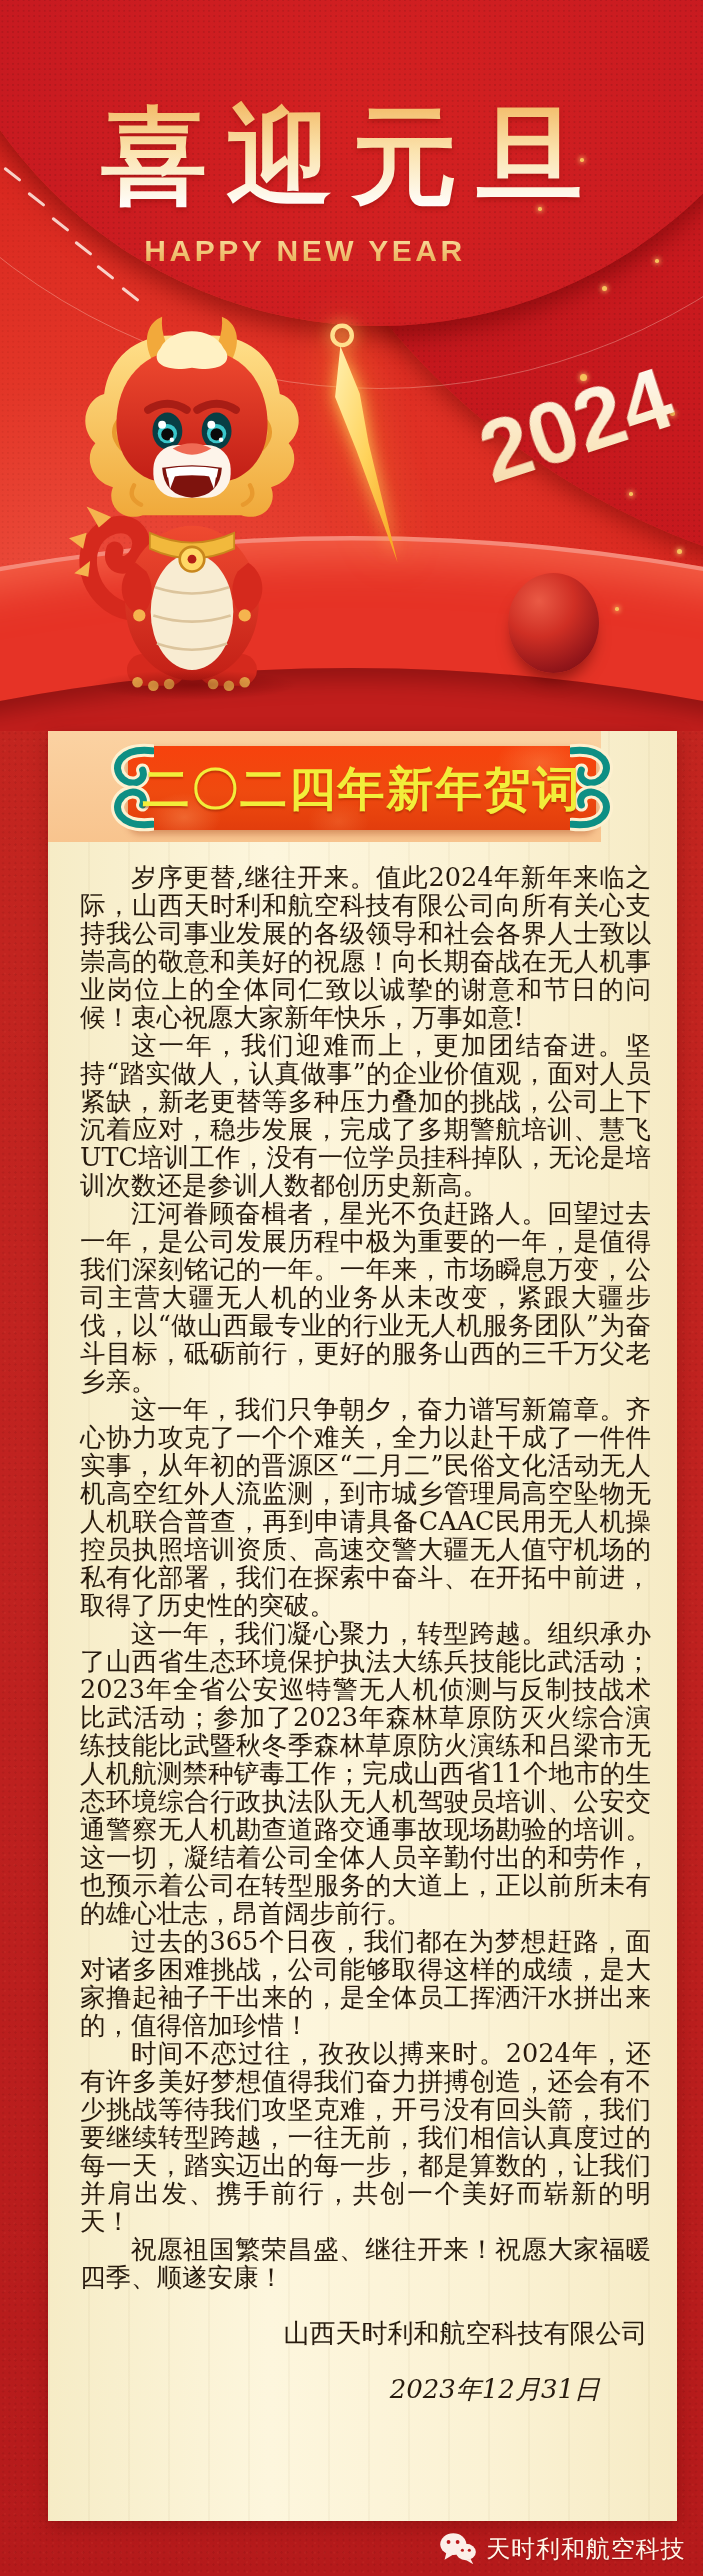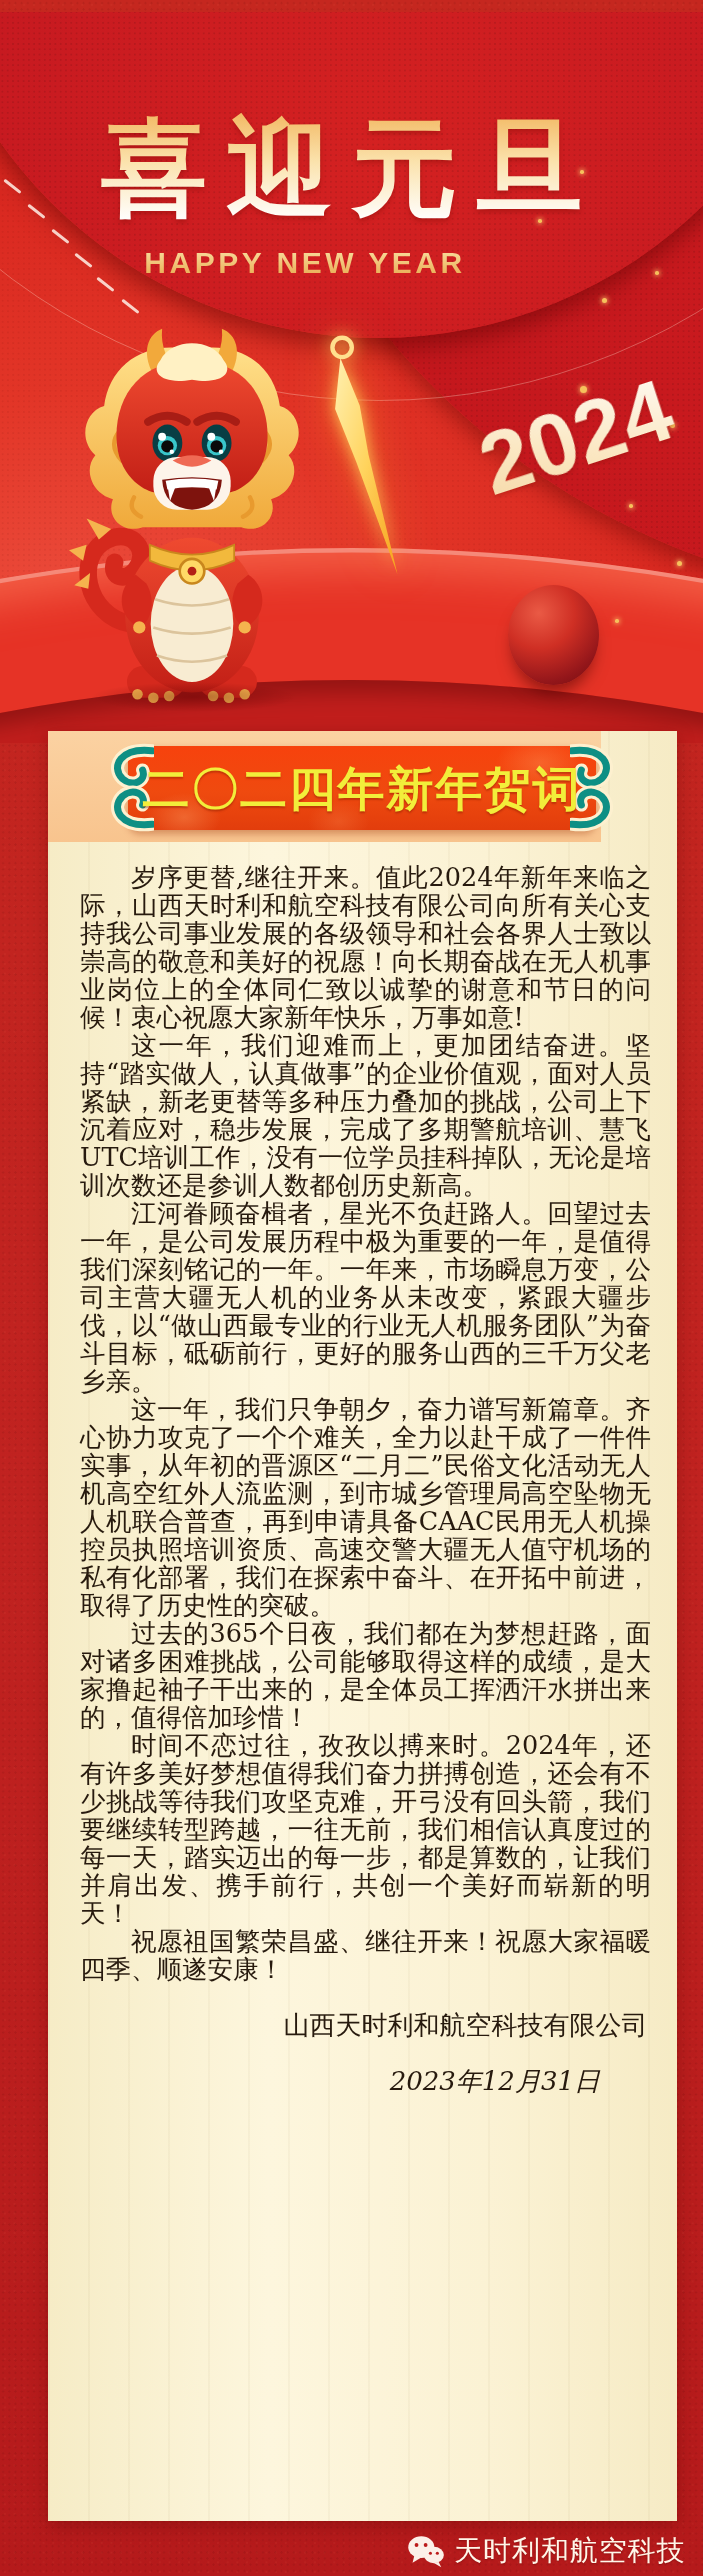--- a/index.html
+++ b/index.html
@@ -8,21 +8,21 @@
       radial-gradient(rgba(60,0,0,.10) 0.9px, transparent 1.2px),
       radial-gradient(rgba(255,130,95,.07) 0.9px, transparent 1.2px),
       linear-gradient(180deg,#c5271f 0%,#c02220 60%,#b51a1b 100%);
     background-size:6.2px 6.2px,9.7px 9.7px,100% 100%;
     font-family:"Liberation Sans","DejaVu Sans",sans-serif;}
   
   .top-art{position:absolute;left:0;top:0;width:703px;height:731px;overflow:hidden;
     background:
       radial-gradient(rgba(80,0,0,.08) 0.9px, transparent 1.1px),
       radial-gradient(130% 95% at 12% 88%, #ee5140 0%, #e23527 38%, #d8261f 72%, #d0211d 100%);
-    background-size:5.3px 5.3px,100% 100%;margin-top:12px;}
+    background-size:5.3px 5.3px,100% 100%;}
   .circ{position:absolute;border-radius:50%;}
   .circle-right{left:220px;top:-870px;width:1459px;height:1459px;
     background:
       radial-gradient(rgba(0,0,0,.10) 0.9px, transparent 1.1px),
       radial-gradient(circle at 45% 80%, #cc1b1f 0%, #bd141b 60%, #b31019 100%);
     background-size:5.3px 5.3px,100% 100%;
     box-shadow:0 8.8px 23px rgba(90,0,0,.45);}
   .circle-main{left:-85px;top:-601px;width:927px;height:927px;
     background:
       radial-gradient(rgba(0,0,0,.10) 0.9px, transparent 1.1px),
@@ -85,21 +85,21 @@
   .scroll.left{left:-23px;}
   .scroll.right{right:-23px;transform:scaleX(-1);}
   .card-body{position:absolute;left:0;top:111px;width:629px;height:1679px;
     padding:21px 26px 0 32px;box-sizing:border-box;
     font-family:"DejaVu Serif","Liberation Serif",serif;color:#271a0e;}
   .card-body p{margin:0;font-size:25.5px;line-height:28px;text-indent:2em;text-align:justify;}
   .sign{margin-top:24.6px;text-align:right;padding-right:3.5px;font-size:26px;}
   .date{margin-top:21px;text-align:right;padding-right:51px;font-size:26px;font-style:italic;}
   
   .watermark{position:absolute;right:17.6px;top:2532px;display:flex;align-items:center;gap:8px;}
-  .watermark-text{color:#fff6e9;font-size:28px;letter-spacing:0.9px;text-shadow:0 0.9px 1.8px rgba(90,0,0,.4);}
+  .watermark-text{color:#fff6e9;font-size:24px;letter-spacing:0.9px;text-shadow:0 0.9px 1.8px rgba(90,0,0,.4);}
 </style>
 </head>
 <body>
 
 <div class="page">
 
   <div class="top-art">
     <div class="circ circle-right"></div>
     <div class="circ circle-main"></div>
     <div class="circ arc-thin"></div>
@@ -237,20 +237,21 @@
           <path d="M54,94 C18,98 6,76 20,62 C31,52 48,59 43,72" fill="none" stroke="#0e8f84" stroke-width="8" stroke-linecap="round"></path>
         </svg>
         <div class="banner-title">二〇二四年新年贺词</div>
       </div>
     </div>
     <div class="card-body">
       <p>岁序更替,继往开来。值此2024年新年来临之际，山西天时利和航空科技有限公司向所有关心支持我公司事业发展的各级领导和社会各界人士致以崇高的敬意和美好的祝愿！向长期奋战在无人机事业岗位上的全体同仁致以诚挚的谢意和节日的问候！衷心祝愿大家新年快乐，万事如意!</p>
       <p>这一年，我们迎难而上，更加团结奋进。坚持“踏实做人，认真做事”的企业价值观，面对人员紧缺，新老更替等多种压力叠加的挑战，公司上下沉着应对，稳步发展，完成了多期警航培训、慧飞UTC培训工作，没有一位学员挂科掉队，无论是培训次数还是参训人数都创历史新高。</p>
       <p>江河眷顾奋楫者，星光不负赶路人。回望过去一年，是公司发展历程中极为重要的一年，是值得我们深刻铭记的一年。一年来，市场瞬息万变，公司主营大疆无人机的业务从未改变，紧跟大疆步伐，以“做山西最专业的行业无人机服务团队”为奋斗目标，砥砺前行，更好的服务山西的三千万父老乡亲。</p>
       <p>这一年，我们只争朝夕，奋力谱写新篇章。齐心协力攻克了一个个难关，全力以赴干成了一件件实事，从年初的晋源区“二月二”民俗文化活动无人机高空红外人流监测，到市城乡管理局高空坠物无人机联合普查，再到申请具备CAAC民用无人机操控员执照培训资质、高速交警大疆无人值守机场的私有化部署，我们在探索中奋斗、在开拓中前进，取得了历史性的突破。</p>
+      <p>这一年，我们凝心聚力，转型跨越。组织承办了山西省生态环境保护执法大练兵技能比武活动；2023年全省公安巡特警无人机侦测与反制技战术比武活动；参加了2023年森林草原防灭火综合演练技能比武暨秋冬季森林草原防火演练和吕梁市无人机航测禁种铲毒工作；完成山西省11个地市的生态环境综合行政执法队无人机驾驶员培训、公安交通警察无人机勘查道路交通事故现场勘验的培训。这一切，凝结着公司全体人员辛勤付出的和劳作，也预示着公司在转型服务的大道上，正以前所未有的雄心壮志，昂首阔步前行。</p>
       <p>过去的365个日夜，我们都在为梦想赶路，面对诸多困难挑战，公司能够取得这样的成绩，是大家撸起袖子干出来的，是全体员工挥洒汗水拼出来的，值得倍加珍惜！</p>
       <p>时间不恋过往，孜孜以搏来时。2024年，还有许多美好梦想值得我们奋力拼搏创造，还会有不少挑战等待我们攻坚克难，开弓没有回头箭，我们要继续转型跨越，一往无前，我们相信认真度过的每一天，踏实迈出的每一步，都是算数的，让我们并肩出发、携手前行，共创一个美好而崭新的明天！</p>
       <p>祝愿祖国繁荣昌盛、继往开来！祝愿大家福暖四季、顺遂安康！</p>
       <div class="sign">山西天时利和航空科技有限公司</div>
       <div class="date">2023年12月31日</div>
     </div>
   </div>
 
   <div class="watermark">
     <svg width="39" height="33" viewBox="0 0 44 38">

